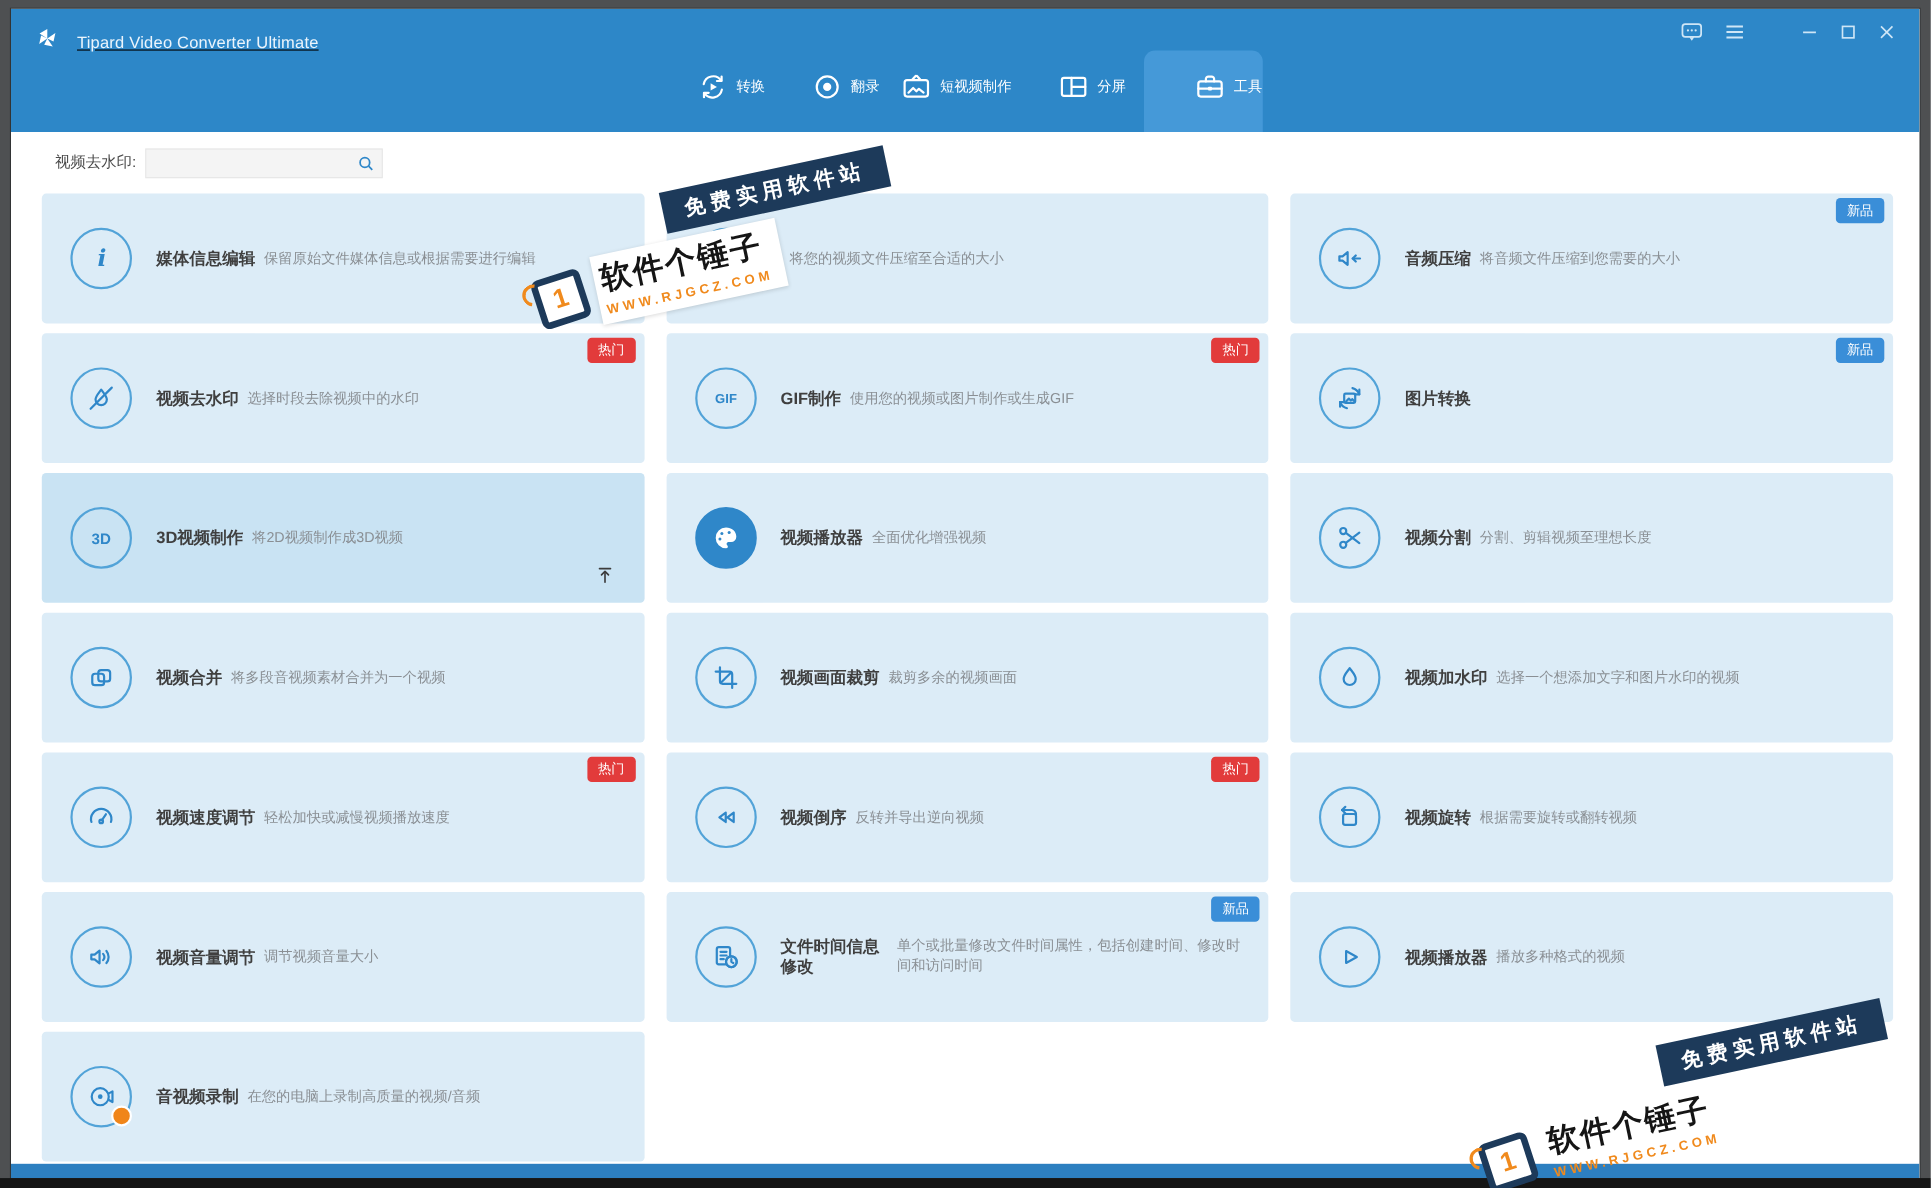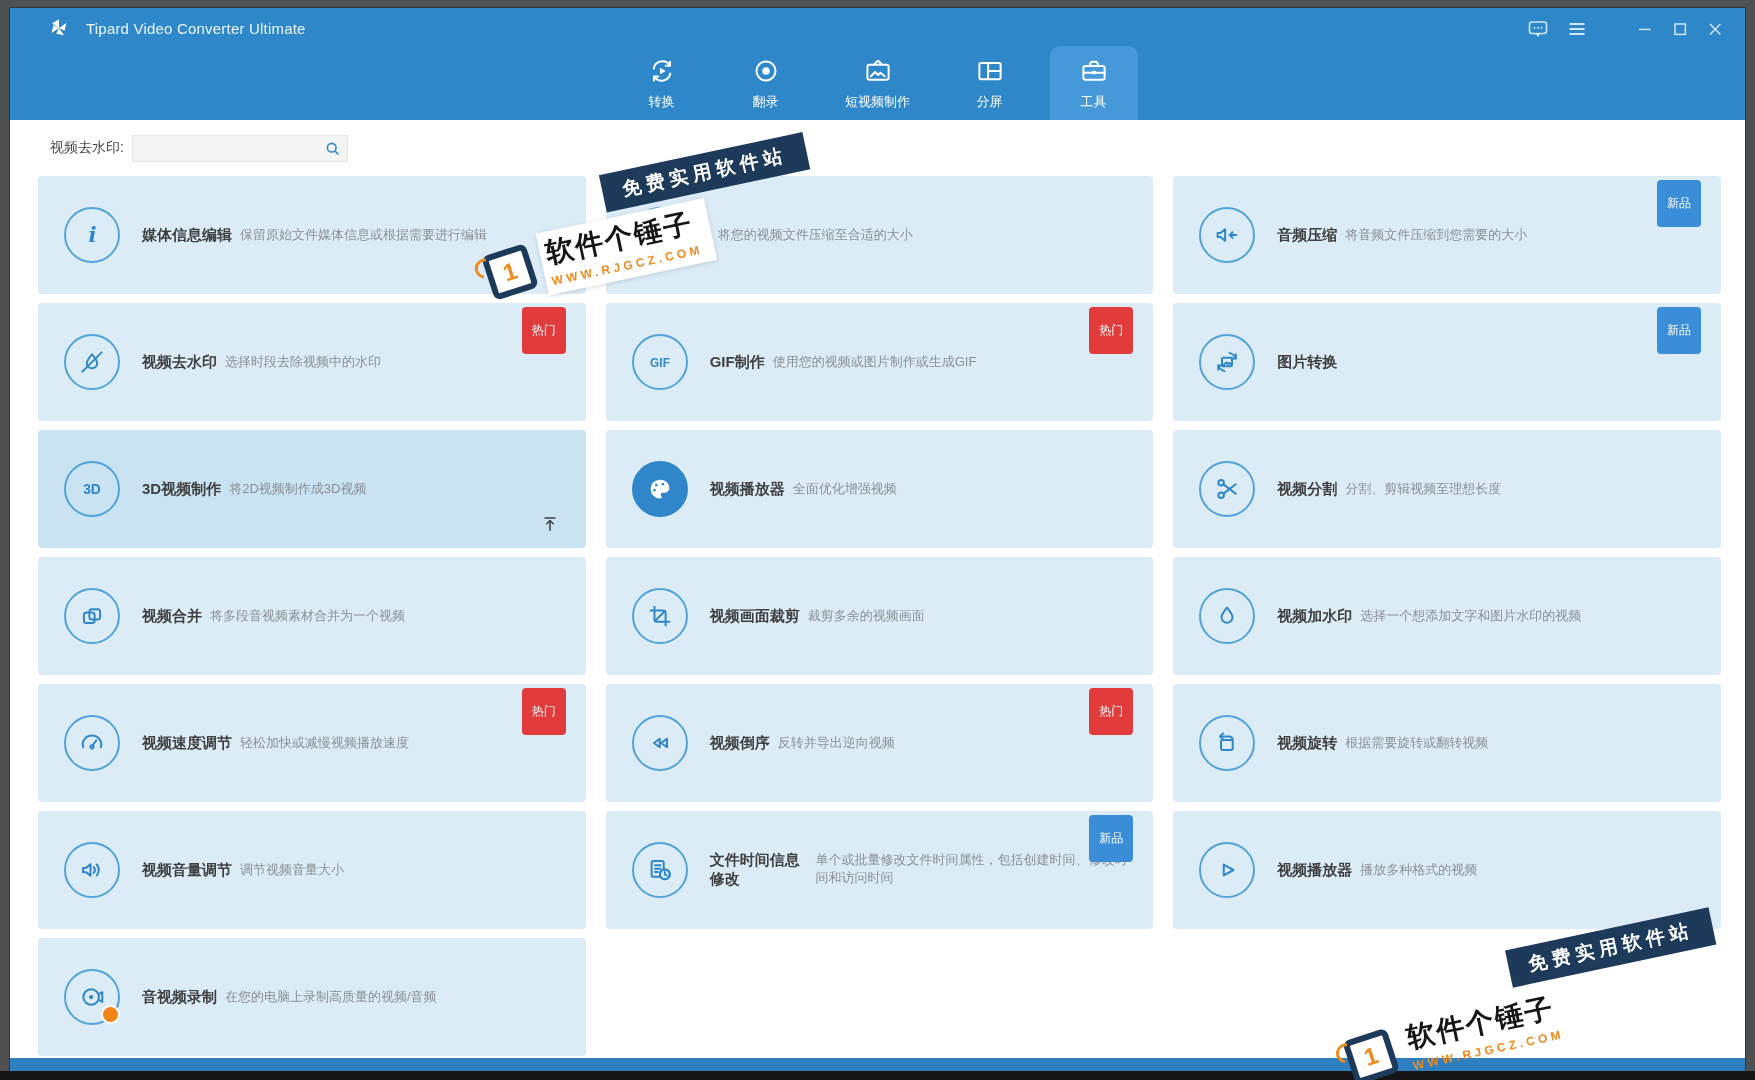--- a/index.html
+++ b/index.html
@@ -2,33 +2,33 @@
 <html style="--accent: #2d87c8; --tab-active: #4599d8; --card-bg: #dcecf7; --card-bg-highlight: #c9e3f3; --badge-hot: #e23b3b; --badge-new: #3a8ed8; --icon-blue: #2f87c9; --icon-circle-border: #52a3d8; --title-text: #3f3f3f; --desc-text: #8a8f94; --wm-navy: #1d3a5a; --wm-orange: #f08a1d; --record-dot: #f08519;"><head>
 <meta charset="utf-8">
 <style>
   html,body{margin:0;padding:0;width:1755px;height:1080px;overflow:hidden;
     font-family:"Liberation Sans","DejaVu Sans",sans-serif;background:#4e5052;}
   .frame-bottom{position:absolute;left:0;right:0;bottom:0;height:9px;background:#151515;z-index:5;}
   .window{position:absolute;left:10px;top:8px;width:1735px;height:1063px;background:#ffffff;
     box-shadow:0 0 0 1px rgba(0,0,0,.35);overflow:hidden;}
   
   .titlebar{position:relative;height:112px;background:var(--accent);}
-  .title-row{display:flex;align-items:center;height:40px;padding-left:36px;}
+  .title-row{display:flex;align-items:flex-end;height:40px;padding-left:20px;text-decoration:underline;}
   .app-logo{width:26px;height:26px;margin-right:14px;}
   .app-title{color:#ecf5fc;font-size:15px;letter-spacing:.2px;}
   .win-controls{position:absolute;top:9px;right:20px;display:flex;align-items:center;gap:15px;color:#cfe6f6;}
   .win-controls svg{display:block;}
   .ctrl{cursor:pointer;}
   .ctrl-spacer{width:16px;}
   
   .tabs-row{position:absolute;left:0;right:0;bottom:0;height:74px;display:flex;justify-content:center;}
-  .tab{width:88px;display:flex;flex-direction:column;align-items:center;justify-content:flex-end;
+  .tab{width:88px;display:flex;flex-direction:row;align-items:center;justify-content:flex-end;
     padding-bottom:9px;gap:7px;color:#fff;margin:0 8px;cursor:pointer;}
   .tab.wide{width:104px;}
-  .tab.active{background:var(--tab-active);border-radius:10px 10px 0 0;}
+  .tab.active{background:var(--tab-active);border-radius:10px 10px 0 0;padding-left:20px;}
   .tab svg{width:30px;height:30px;}
   .tab-label{font-size:13px;}
   
   .search-row{height:56px;display:flex;align-items:center;padding-left:40px;}
   .search-label{font-size:14px;color:#4a4a4a;margin-right:8px;}
   .search-box{position:relative;width:214px;height:25px;background:#f4f4f4;border:1px solid #e6e6e6;}
   .search-box input{position:absolute;inset:0;border:none;background:transparent;outline:none;
     padding:0 28px 0 8px;font-size:13px;color:#333;width:100%;box-sizing:border-box;}
   .search-ic{position:absolute;right:5px;top:3px;color:var(--icon-blue);}
   
@@ -38,21 +38,21 @@
     align-items:center;padding-left:26px;cursor:pointer;}
   .card.hl{background:var(--card-bg-highlight);}
   .icon-circle{flex:0 0 auto;width:52px;height:52px;border:2px solid var(--icon-circle-border);
     border-radius:50%;display:flex;align-items:center;justify-content:center;color:var(--icon-blue);
     margin-right:22px;position:relative;background:transparent;}
   .icon-circle.filled{background:var(--icon-blue);border-color:var(--icon-blue);}
   .icon-circle svg{width:30px;height:30px;}
   .card-text{display:flex;gap:8px;padding-right:20px;}
   .card-title{font-size:15px;font-weight:bold;color:var(--title-text);min-height:17px;}
   .card-desc{font-size:13px;color:var(--desc-text);}
-  .badge{position:absolute;top:4px;right:20px;color:#fff;font-size:12px;padding:15px 10px;border-radius:4px;font-family:Liberation Serif, serif;}
+  .badge{position:absolute;top:4px;right:8px;color:#fff;font-size:12px;padding:3px 10px;border-radius:4px;font-family:Liberation Serif, serif;}
   .badge.hot{background:var(--badge-hot);}
   .badge.new{background:var(--badge-new);}
   .pin-ic{position:absolute;right:26px;bottom:10px;color:#3c3c3c;}
   .rec-dot{position:absolute;right:-2px;bottom:-1px;width:15px;height:15px;border-radius:50%;
     background:var(--record-dot);border:2px solid #fff;}
   .bottom-strip{position:absolute;left:0;right:0;bottom:0;height:13px;background:#2d7fc0;}
   
   .wm{position:absolute;z-index:50;transform:rotate(-12deg);pointer-events:none;}
   .wm-banner{position:absolute;background:var(--wm-navy);color:#fff;font-size:19px;font-weight:bold;
     letter-spacing:5px;padding:6px 20px;white-space:nowrap;}

